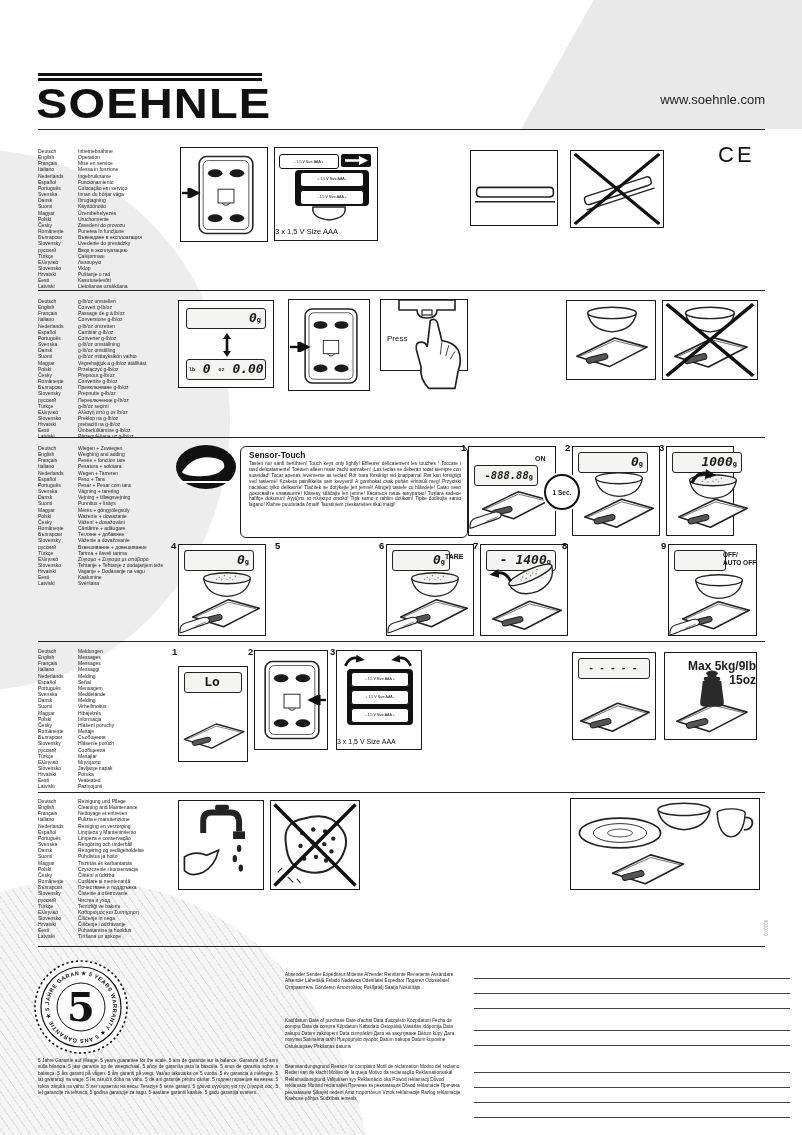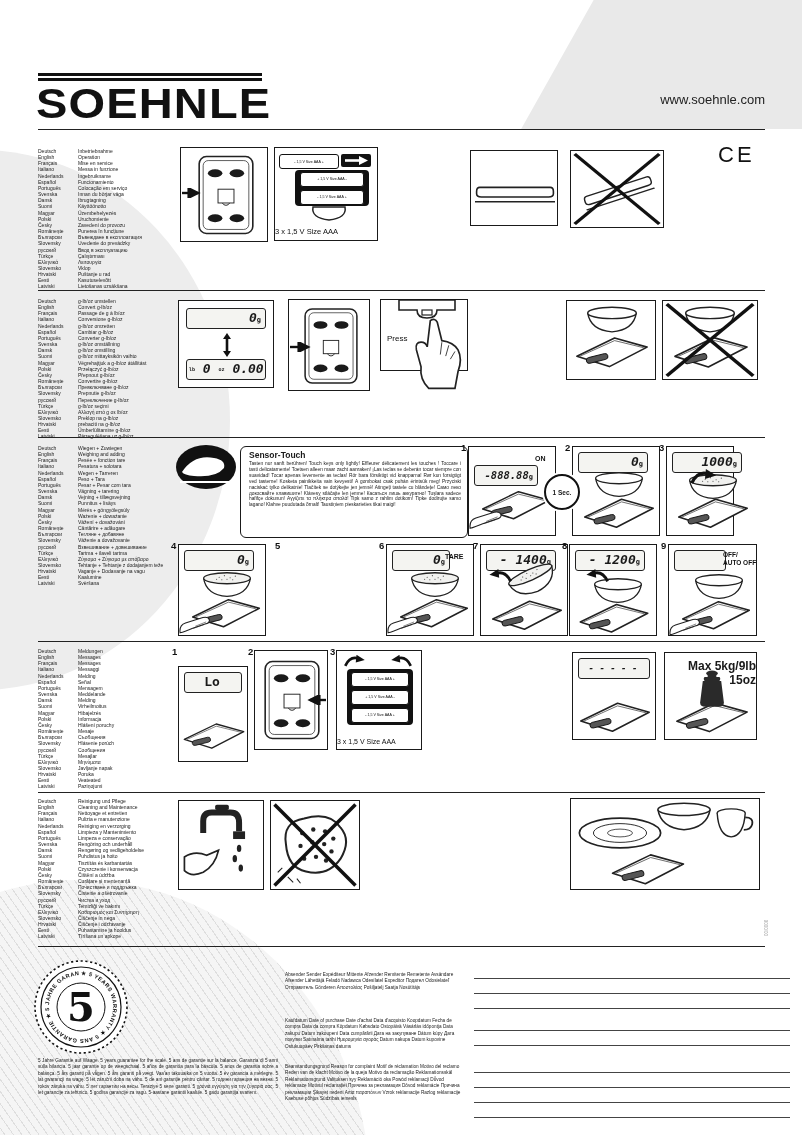--- a/index.html
+++ b/index.html
@@ -657,34 +657,20 @@
       </svg>
     <svg class="abs" style="left:26px;top:22px;transform:rotate(-24deg)" width="52" height="28" viewBox="0 0 100 52">
         <use href="#sym-bowlfull"></use>
       </svg>
     <svg class="abs" style="left:6px;top:24px;transform:scaleX(-1)" width="26" height="14" viewBox="0 0 64 34">
         <use href="#sym-pour"></use>
       </svg>
   </div>
 
   <span class="stepnum" style="left:562px;top:540px">8</span>
-  <div class="box" style="left:569px;top:544px;width:88px;height:92px">
-    <div class="lcd" style="left:5px;top:5px;width:62px">
-      <span>- 1200</span><span class="unit">g</span>
-    </div>
-    <svg class="abs" style="left:6px;top:52px" width="76" height="40" viewBox="0 0 120 64">
-        <use href="#sym-scale"></use>
-      </svg>
-    <svg class="abs" style="left:22px;top:32px" width="52" height="28" viewBox="0 0 100 52">
-        <use href="#sym-bowl"></use>
-      </svg>
-    <svg class="abs" style="left:14px;top:24px;transform:scaleX(-1)" width="26" height="14" viewBox="0 0 64 34">
-        <use href="#sym-pour"></use>
-      </svg>
-  </div>
 
   <span class="stepnum" style="left:661px;top:540px">9</span>
   <div class="box" style="left:668px;top:544px;width:89px;height:92px">
     <div class="lcd" style="left:5px;top:5px;width:44px"></div>
     <span class="lbl" style="left:54px;top:6px;font-size:6.5px">OFF/</span>
     <span class="lbl" style="left:54px;top:14px;font-size:6.5px">AUTO OFF</span>
     <svg class="abs" style="left:10px;top:48px" width="74" height="42" viewBox="0 0 120 64">
         <use href="#sym-scale"></use>
       </svg>
     <svg class="abs" style="left:24px;top:28px" width="52" height="28" viewBox="0 0 100 52">

